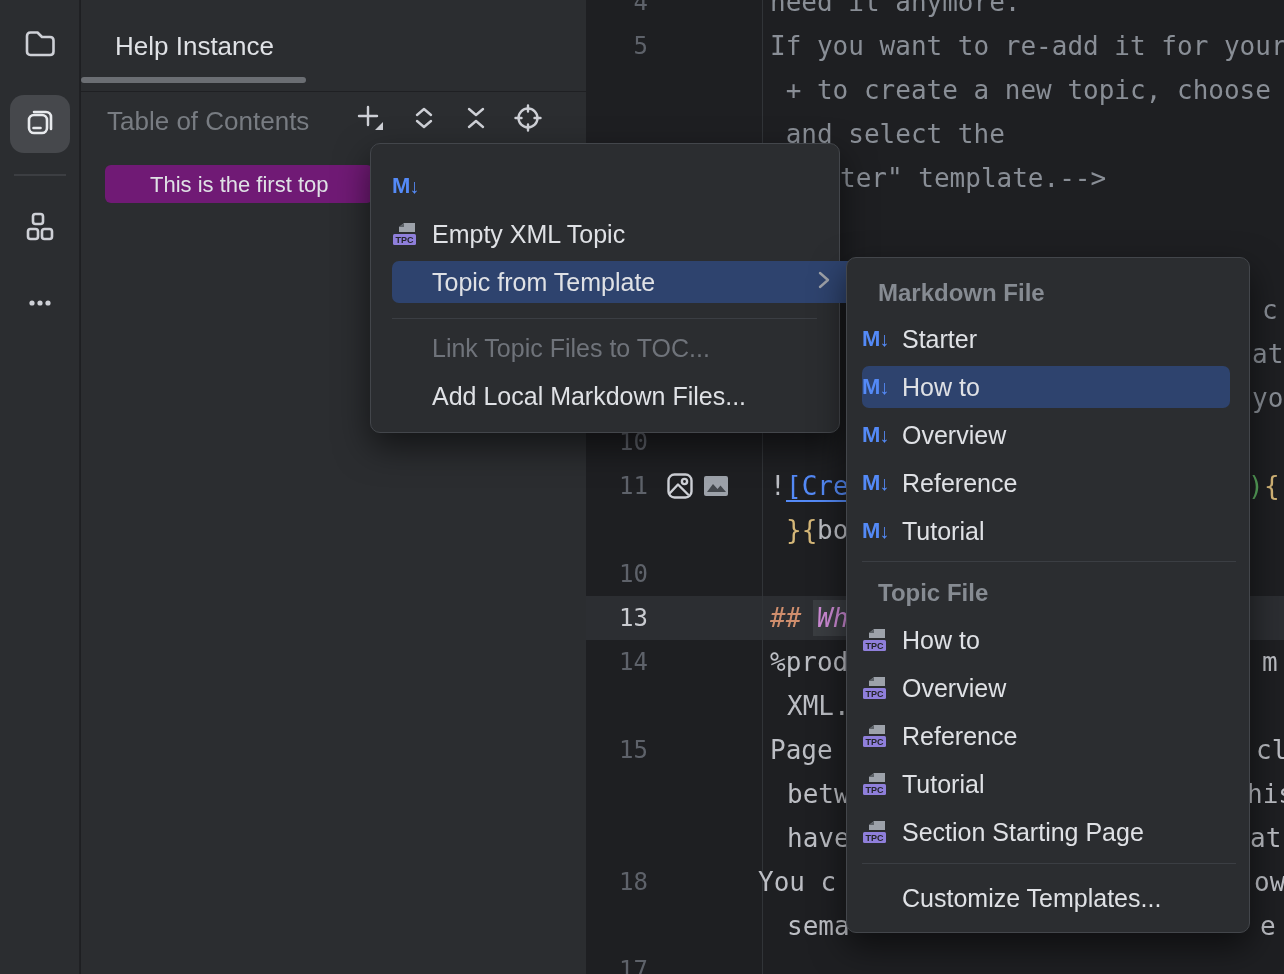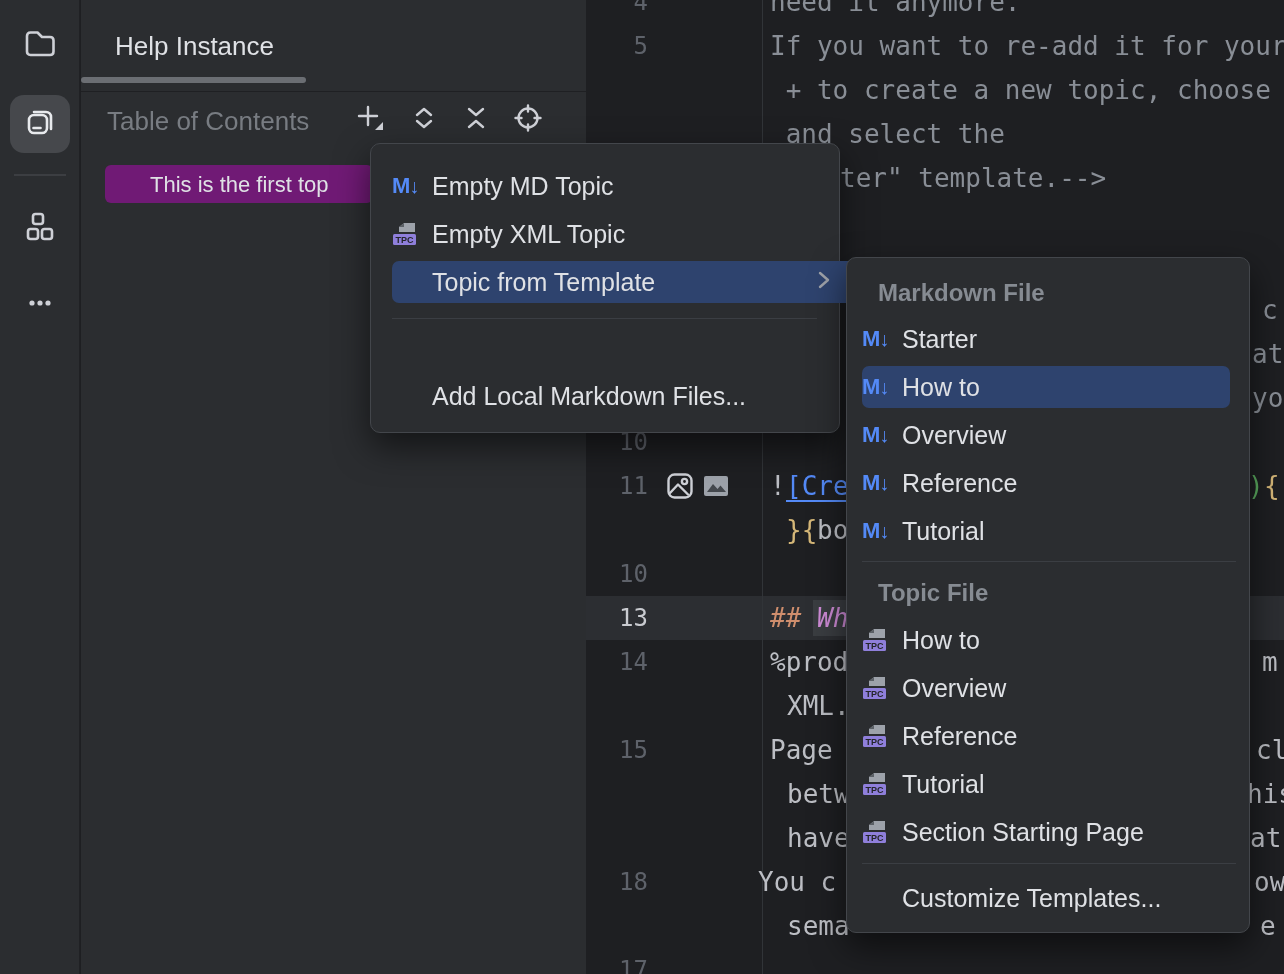--- a/index.html
+++ b/index.html
@@ -175,40 +175,43 @@
           <rect x="2" y="4" width="24" height="20" rx="2" fill="#9DA2AA"></rect>
           <path d="M5 20l6-8 4.5 5 3-3.5L24 20z" fill="#44484E"></path>
         </svg></div>
     </div>
 
   <div id="menu-main" class="menu">
       <div class="mi" style="left: 21px; width: 425px; top: 21px;">
         <span class="ic">
           <span class="md-glyph">M<span class="ar">↓</span></span>
         </span>
-        <span>Empty MD Topic</span>
       </div>
       <div class="mi" style="left: 21px; width: 425px; top: 69px;">
         <span class="ic">
           <svg width="27" height="27" viewBox="0 0 27 27">
             <path d="M12 2h11v9H7V6z" fill="#9DA2AA"></path>
             <path d="M7 6l5-4v4z" fill="#5B6066"></path>
             <rect x="1" y="13" width="23" height="11" rx="1.5" fill="#8F7FDB"></rect>
             <text x="12.5" y="21.8" font-family="Liberation Sans,sans-serif" font-size="9" font-weight="bold" fill="#24262A" text-anchor="middle">TPC</text>
           </svg>
         </span>
         <span>Empty XML Topic</span>
       </div>
       <div class="mi hl" style="left: 21px; width: 465px; top: 117px;">
         <span class="ic"></span>
         <span>Topic from Template</span>
         <span class="sub-arrow"><svg width="18" height="22" viewBox="0 0 18 22">
             <path d="M5 4l8 7-8 7" stroke="#9DA1A8" stroke-width="2.4" fill="none" stroke-linecap="round" stroke-linejoin="round"></path>
           </svg></span>
       </div>
+      <div class="mi disabled" style="left: 21px; width: 425px; top: 183px;">
+        <span class="ic"></span>
+        <span>Link Topic Files to TOC...</span>
+      </div>
       <div class="mi" style="left: 21px; width: 425px; top: 231px;">
         <span class="ic"></span>
         <span>Add Local Markdown Files...</span>
       </div>
       <div class="m-sep" style="top: 174px; left: 21px; width: 425px;"></div>
     </div>
 
   <div id="menu-sub" class="menu">
       <div class="m-header" style="left: 31px; top: 20px;">Markdown File</div>
       <div class="mi" style="left: 15px; width: 368px; top: 60px;">

